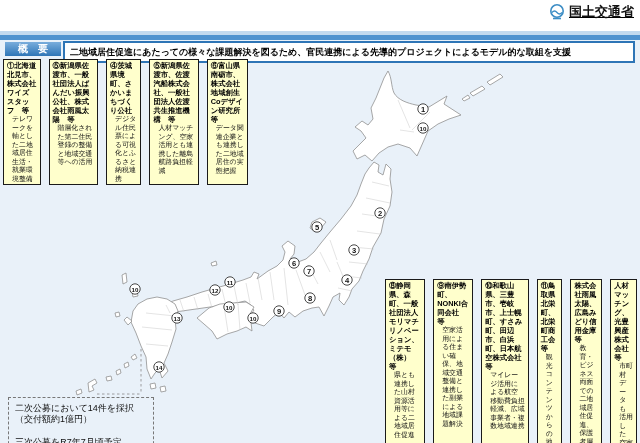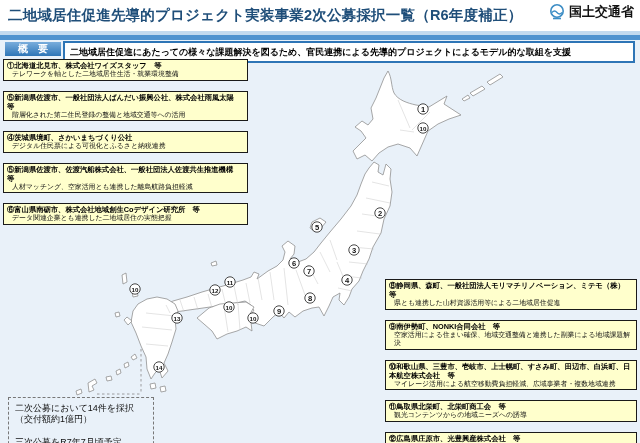--- a/index.html
+++ b/index.html
@@ -1,56 +1,55 @@
 <!DOCTYPE html>
 <html><head>
 <meta charset="utf-8">
 <style>
   html,body{margin:0;padding:0;background:#fff;}
   .canvas{position:relative;width:640px;height:443px;background:#fff;overflow:hidden;
           font-family:"Liberation Sans",sans-serif;}
   
   .page-title{position:absolute;left:8px;top:6px;font-size:14.5px;font-weight:bold;
               color:#1F4E79;letter-spacing:0.2px;white-space:nowrap;}
-  .logo{position:absolute;right:6px;top:3px;display:flex;align-items:center;gap:3px;}
+  .logo{position:absolute;right:6px;top:3px;display:flex;align-items:center;gap:3px;text-decoration:underline;}
   .logo-text{font-size:13px;font-weight:bold;color:#111;}
   .stripe{position:absolute;left:0;right:0;top:31px;height:9px;}
   .stripe .s1{height:4px;background:#C2DAEF;}
   .stripe .s2{height:5px;background:#4F93CF;}
   
   .page-bg{position:absolute;left:0;right:0;top:40px;bottom:0;background:#E9F1F9;}
   
   .ov-label{position:absolute;left:5px;top:42px;width:56px;height:14px;
             background:linear-gradient(180deg,#79ADDC,#2E75B6);color:#fff;font-size:10px;
             font-weight:bold;display:flex;align-items:center;justify-content:center;}
   .ov-box{position:absolute;left:63px;top:41px;right:5px;height:22px;background:#fff;
           border:2px solid #2E75B6;box-sizing:border-box;display:flex;align-items:center;
           padding:0 5px;font-size:9px;font-weight:bold;color:#000;white-space:nowrap;}
   
   svg.map{position:absolute;left:0;top:0;pointer-events:none;}
   
-  .col{position:absolute;display:flex;flex-direction:column;gap:8px;}
+  .col{position:absolute;display:flex;flex-direction:row;gap:8px;}
   .col-left{left:3px;top:59px;width:245px;}
   .col-right{left:385px;top:279px;width:252px;}
   .item-box{background:#FFFFCC;border:1.3px solid #1a1a1a;margin-bottom:2px;
             padding:1px 3px 1px 3px;}
   .item-title{font-size:7.3px;font-weight:bold;line-height:9px;color:#000;}
   .item-desc{font-size:6.9px;line-height:8.5px;padding-left:5px;color:#111;}
   
   .note{position:absolute;left:8px;top:397px;width:132px;border:1.6px dashed #777;
         padding:5px 6px;font-size:9px;color:#111;background:transparent;}
   .note div{line-height:11px;}
   .note .gap{margin-top:12px;}
 </style>
 </head>
 <body>
 
 <div class="canvas">
 
-  <div class="page-title">二地域居住促進先導的プロジェクト実装事業2次公募採択一覧（R6年度補正）</div>
 
   <div class="logo">
     <svg width="18" height="18" viewBox="0 0 18 18">
       <circle cx="9" cy="8" r="6.2" fill="none" stroke="#3C8DC5" stroke-width="1.6"></circle>
       <path d="M4,9.5 q2.5,-3 5,0 t5,0" fill="none" stroke="#3C8DC5" stroke-width="1.3"></path>
       <path d="M5,15.5 h8" stroke="#3C8DC5" stroke-width="1.6"></path>
     </svg>
     <span class="logo-text">国土交通省</span>
   </div>
 
@@ -218,21 +217,21 @@
       </div>
       <div class="item-box">
         <div class="item-title">⑩和歌山県、三豊市、壱岐市、上士幌町、すさみ町、田辺市、白浜町、日本航空株式会社　等</div>
         <div class="item-desc">マイレージ活用による航空移動費負担軽減、広域事業者・複数地域連携</div>
       </div>
       <div class="item-box">
         <div class="item-title">⑪鳥取県北栄町、北栄町商工会　等</div>
         <div class="item-desc">観光コンテンツからの地域ニーズへの誘導</div>
       </div>
       <div class="item-box">
-        <div class="item-title">⑫広島県庄原市、光豊興産株式会社　等</div>
+        <div class="item-title">株式会社雨風太陽、広島みどり信用金庫　等</div>
         <div class="item-desc">教育・ビジネス両面での二地域居住促進、保護者層の活用</div>
       </div>
       <div class="item-box">
         <div class="item-title">人材マッチング、光豊興産株式会社　等</div>
         <div class="item-desc">市町村データも活用した空家調査・活用</div>
       </div>
     </div>
 
   <div class="note">
     <div>二次公募において14件を採択</div>

